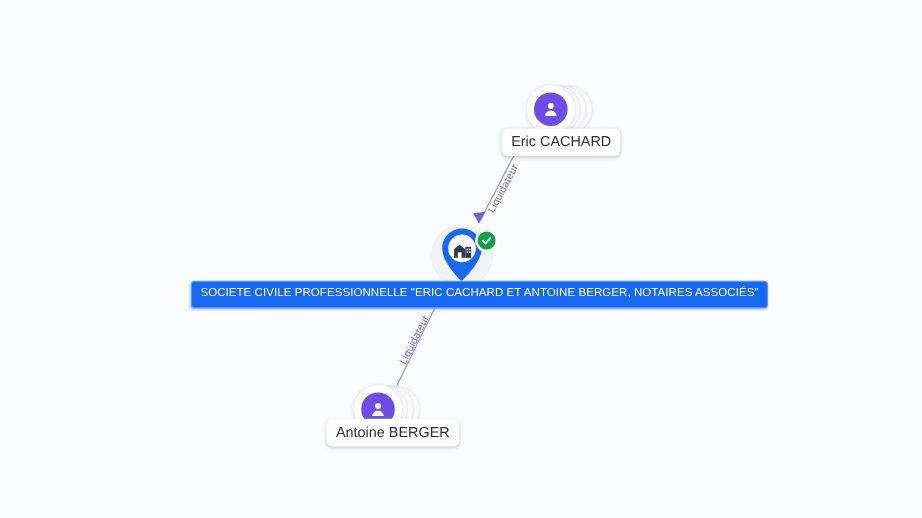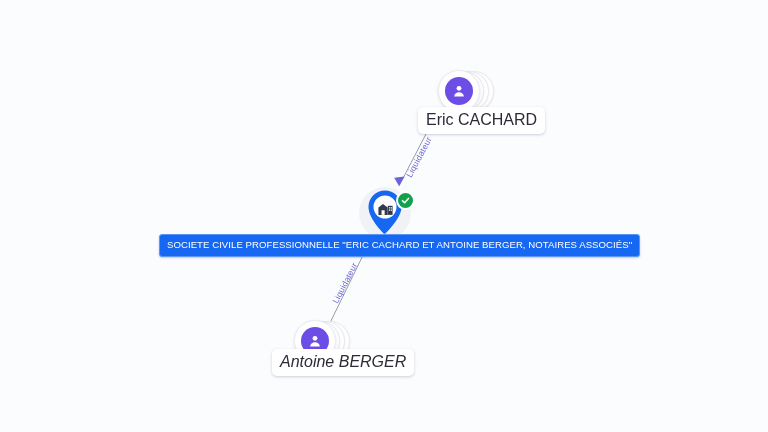--- a/index.html
+++ b/index.html
@@ -93,21 +93,21 @@
     align-items: center;
     justify-content: center;
   }
   .avatar-circle svg { display: block; }
 
   
   .name-pill {
     position: absolute;
     background: #ffffff;
     color: #2c2c38;
-    font-size: 16px;
+    font-size: 12px;
     line-height: 1;
     padding: 5px 8px 6px 8px;
     border-radius: 5px;
     box-shadow: 0 1px 3px rgba(40,40,80,.22);
     white-space: nowrap;
   }
 
   
   .company-node {
     position: absolute;
@@ -213,21 +213,21 @@
       <div class="avatar-ring">
         <div class="avatar-circle">
           <svg width="16" height="16" viewBox="0 0 24 24" fill="#ffffff">
             <circle cx="12" cy="8" r="3.6"></circle>
             <path d="M4.8 20.4c0-3.9 3.2-6.4 7.2-6.4s7.2 2.5 7.2 6.4z"></path>
           </svg>
         </div>
       </div>
     </div>
   </div>
-  <div class="name-pill" style="left:272px; top:349px;font-style:italic;">Antoine BERGER</div>
+  <div class="name-pill" style="left:272px; top:349px;">Antoine BERGER</div>
 
   <div class="company-node" style="left:357px; top:185px;">
     <div class="halo"></div>
     <div class="pin">
       <svg width="38" height="46" viewBox="0 0 38 46">
         <path d="M19 1.5C9.9 1.5 2.5 8.9 2.5 18c0 11.2 13.3 24.6 15.2 26.4.8.7 1.8.2 2.3-.4C22.6 41 35.5 28.6 35.5 18 35.5 8.9 28.1 1.5 19 1.5z" fill="#1667f2"></path>
         <circle cx="19" cy="18" r="11.5" fill="#ffffff"></circle>
       </svg>
       <div class="pin-icon">
         <svg width="17" height="17" viewBox="0 0 24 24" fill="#31394d">

